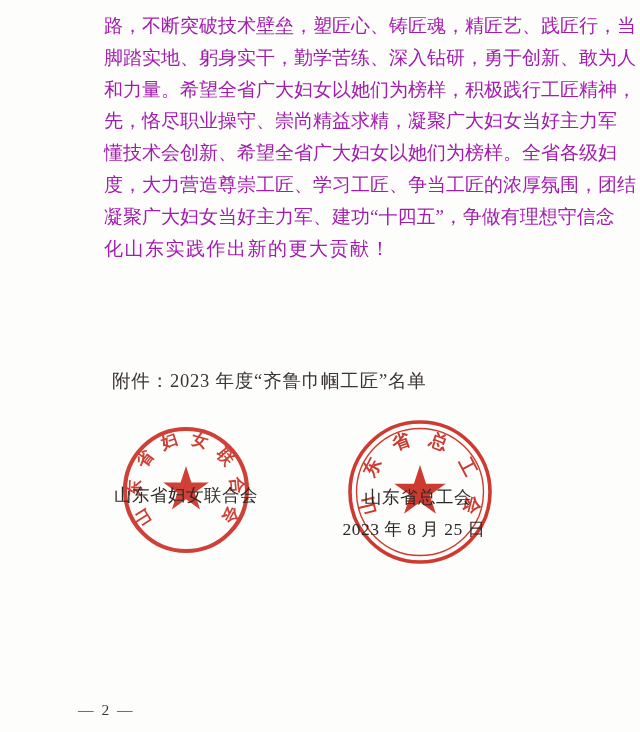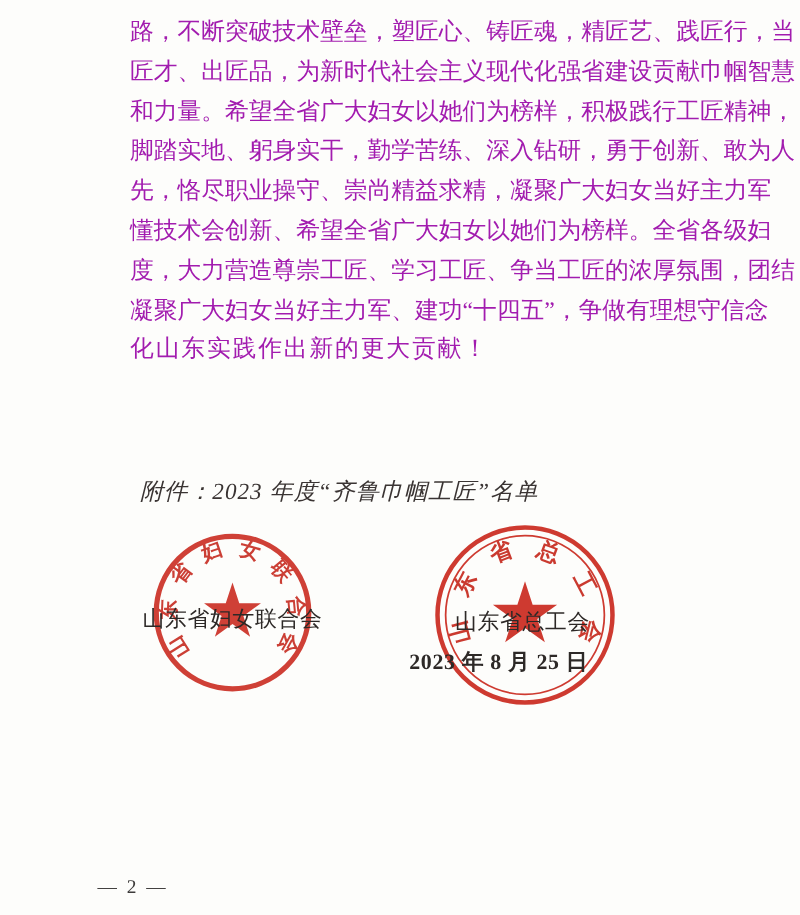--- a/index.html
+++ b/index.html
@@ -27,44 +27,43 @@
     text-justify: inter-character;
     white-space: nowrap;
   }
   .line.last {
     text-align-last: left;
     letter-spacing: 1.5px;
   }
 
   .attachment {
     position: absolute;
-    left: 112px; top: 380px;
+    left: 112px; top: 368px;
     color: #3a3433;
     font-size: 18.5px;
     letter-spacing: 0.8px;
     white-space: nowrap;
-    font-style: italic;
   }
 
   .seal { position: absolute; }
   .seal svg { display: block; }
   .seal-left  { left: 116px; top: 420px; }
   .seal-right { left: 345px; top: 417px; }
 
   .overlay-text {
     position: absolute;
     color: #2d2927;
     font-size: 17.5px;
     text-align: center;
     letter-spacing: 0.5px;
     white-space: nowrap;
   }
   .org-left  { left: 110px; top: 483px; width: 152px; }
   .org-right { left: 347px; top: 485px; width: 142px; }
-  .sign-date { left: 322px; top: 517px; width: 154px; font-weight: bold; }
+  .sign-date { left: 337px; top: 517px; width: 154px; }
 
   .page-number {
     position: absolute;
     left: 78px; top: 701px;
     color: #3d3b3a;
     font-size: 15.5px;
     letter-spacing: 2px;
     white-space: nowrap;
   }
 
@@ -73,23 +72,22 @@
     font-weight: bold;
   }
 </style>
 </head>
 <body>
 
 <div class="page">
 
   <div class="body-text">
     <div class="line">路，不断突破技术壁垒，塑匠心、铸匠魂，精匠艺、践匠行，当</div>
-    <div class="line">匠才、出匠品，为新时代社会主义现代化强省建设贡献巾帼智慧</div>
+    <div class="line">脚踏实地、躬身实干，勤学苦练、深入钻研，勇于创新、敢为人</div>
     <div class="line">和力量。希望全省广大妇女以她们为榜样，积极践行工匠精神，</div>
-    <div class="line">脚踏实地、躬身实干，勤学苦练、深入钻研，勇于创新、敢为人</div>
     <div class="line">先，恪尽职业操守、崇尚精益求精，凝聚广大妇女当好主力军</div>
     <div class="line">懂技术会创新、希望全省广大妇女以她们为榜样。全省各级妇</div>
     <div class="line">度，大力营造尊崇工匠、学习工匠、争当工匠的浓厚氛围，团结</div>
     <div class="line">凝聚广大妇女当好主力军、建功“十四五”，争做有理想守信念</div>
     <div class="line last">化山东实践作出新的更大贡献！</div>
   </div>
 
   <div class="attachment">附件：2023 年度“齐鲁巾帼工匠”名单</div>
 
   <div class="seal seal-left">

